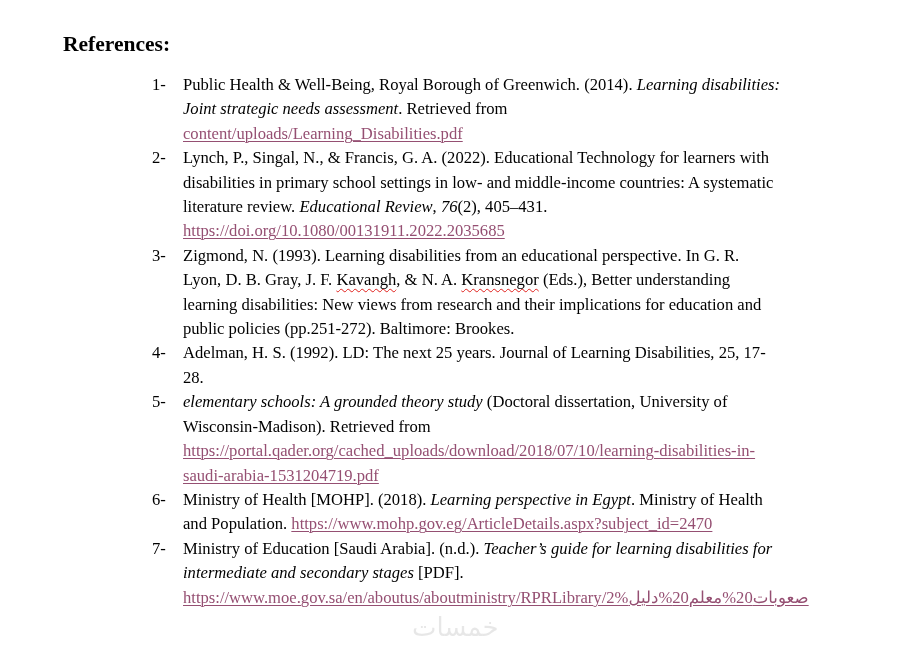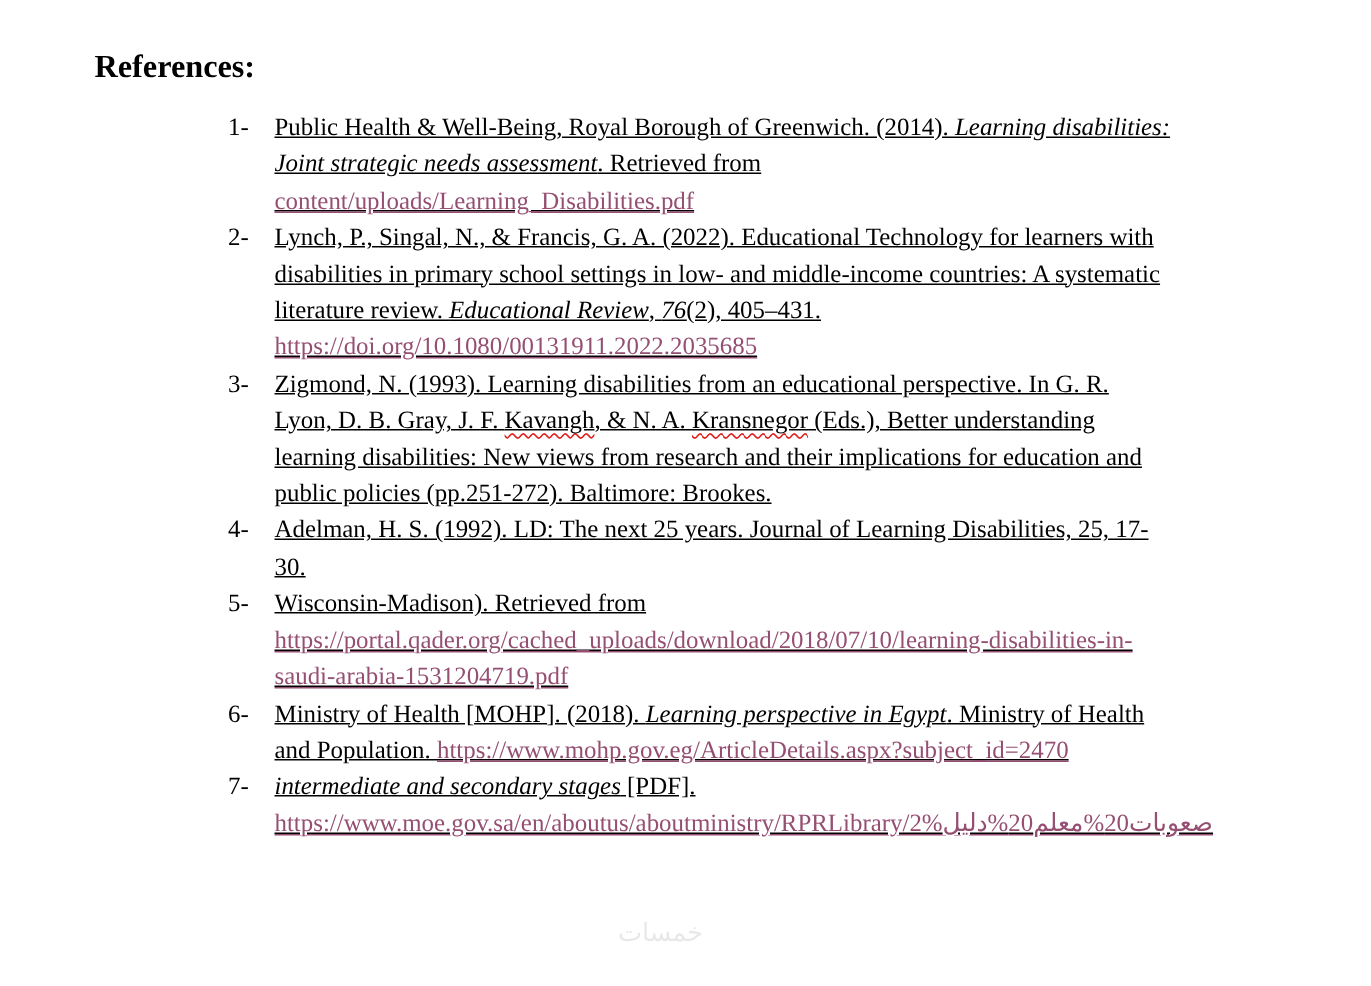--- a/index.html
+++ b/index.html
@@ -48,40 +48,39 @@
     }
     .ref .num {
       position: absolute;
       left: 0;
       top: 0;
       width: 31px;
     }
     .ref .line {
       display: block;
       white-space: nowrap;
-      text-decoration: underline;
     }
     .ref i { font-style: italic; }
     a.link {
       color: #954f72;
       text-decoration: underline;
       text-decoration-thickness: 1px;
       text-underline-offset: 2px;
     }
     .squiggle {
       text-decoration: underline wavy #e0201c;
       text-decoration-thickness: 1px;
       text-underline-offset: 3px;
     }
     .watermark {
       position: absolute;
       left: 412px;
       top: 612px;
       font-family: "DejaVu Sans", sans-serif;
-      font-size: 17px;
+      font-size: 26px;
       color: #000000;
       opacity: 0.09;
       pointer-events: none;
       direction: rtl;
     }
   </style>
 </head>
 <body>
 
 <div class="page">
@@ -108,37 +107,39 @@
       <span class="num">3-</span>
       <span class="line">Zigmond, N. (1993). Learning disabilities from an educational perspective. In G. R.</span>
       <span class="line"><span>Lyon, D. B. Gray, J. F. </span><span class="squiggle">Kavangh</span><span>, &amp; N. A. </span><span class="squiggle">Kransnegor</span><span> (Eds.), Better understanding</span></span>
       <span class="line">learning disabilities: New views from research and their implications for education and</span>
       <span class="line">public policies (pp.251-272). Baltimore: Brookes.</span>
     </li>
 
     <li class="ref">
       <span class="num">4-</span>
       <span class="line">Adelman, H. S. (1992). LD: The next 25 years. Journal of Learning Disabilities, 25, 17-</span>
-      <span class="line">30.</span>
+      <span class="line">28.</span>
     </li>
 
     <li class="ref">
       <span class="num">5-</span>
+      <span class="line"><i>elementary schools: A grounded theory study</i><span> (Doctoral dissertation, University of</span></span>
       <span class="line">Wisconsin-Madison). Retrieved from</span>
       <span class="line"><a class="link" style="color: rgb(149, 79, 114);">https://portal.qader.org/cached_uploads/download/2018/07/10/learning-disabilities-in-</a></span>
       <span class="line"><a class="link" style="color: rgb(149, 79, 114);">saudi-arabia-1531204719.pdf</a></span>
     </li>
 
     <li class="ref">
       <span class="num">6-</span>
       <span class="line"><span>Ministry of Health [MOHP]. (2018). </span><i>Learning perspective in Egypt</i><span>. Ministry of Health</span></span>
       <span class="line"><span>and Population. </span><a class="link" style="color: rgb(149, 79, 114);">https://www.mohp.gov.eg/ArticleDetails.aspx?subject_id=2470</a></span>
     </li>
 
     <li class="ref">
       <span class="num">7-</span>
+      <span class="line"><span>Ministry of Education [Saudi Arabia]. (n.d.). </span><i>Teacher’s guide for learning disabilities for</i></span>
       <span class="line"><i>intermediate and secondary stages</i><span> [PDF].</span></span>
       <span class="line"><a class="link" dir="ltr" style="color: rgb(149, 79, 114);">https://www.moe.gov.sa/en/aboutus/aboutministry/RPRLibrary/2%صعوبات20%معلم20%دليل</a></span>
     </li>
   </ol>
 
   <div class="watermark">خمسات</div>
 </div>
 
 </body></html>

